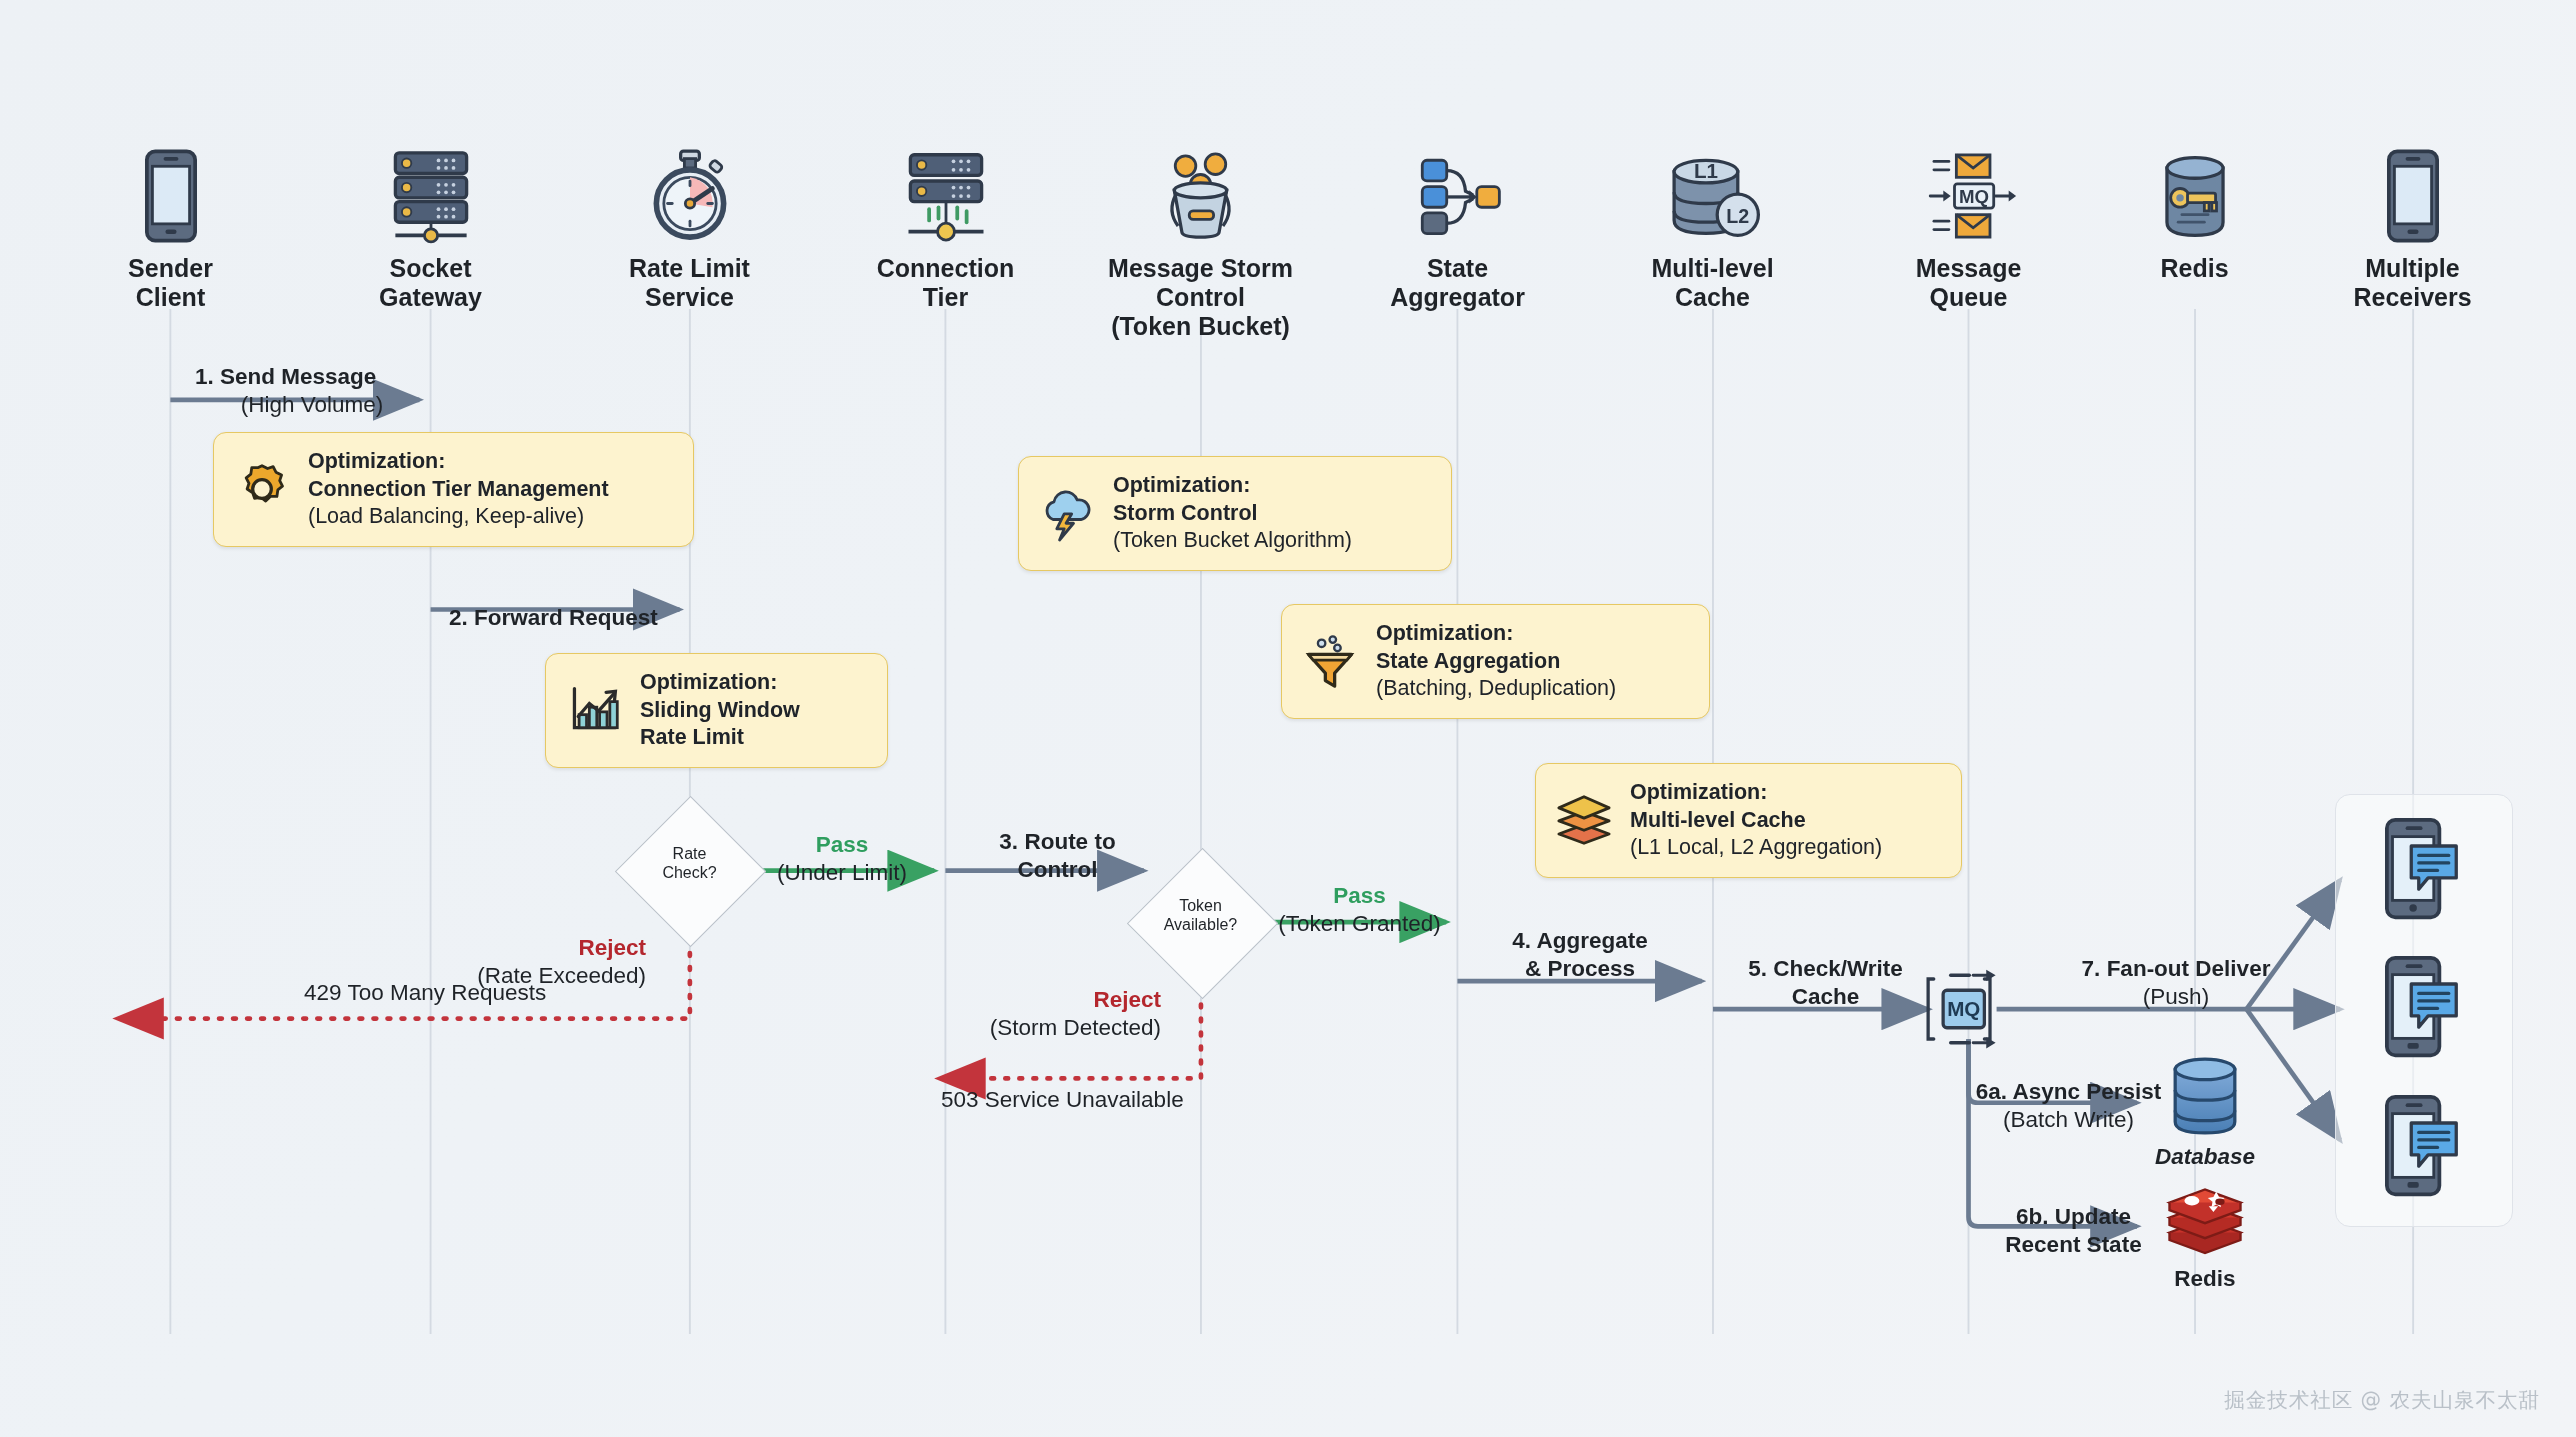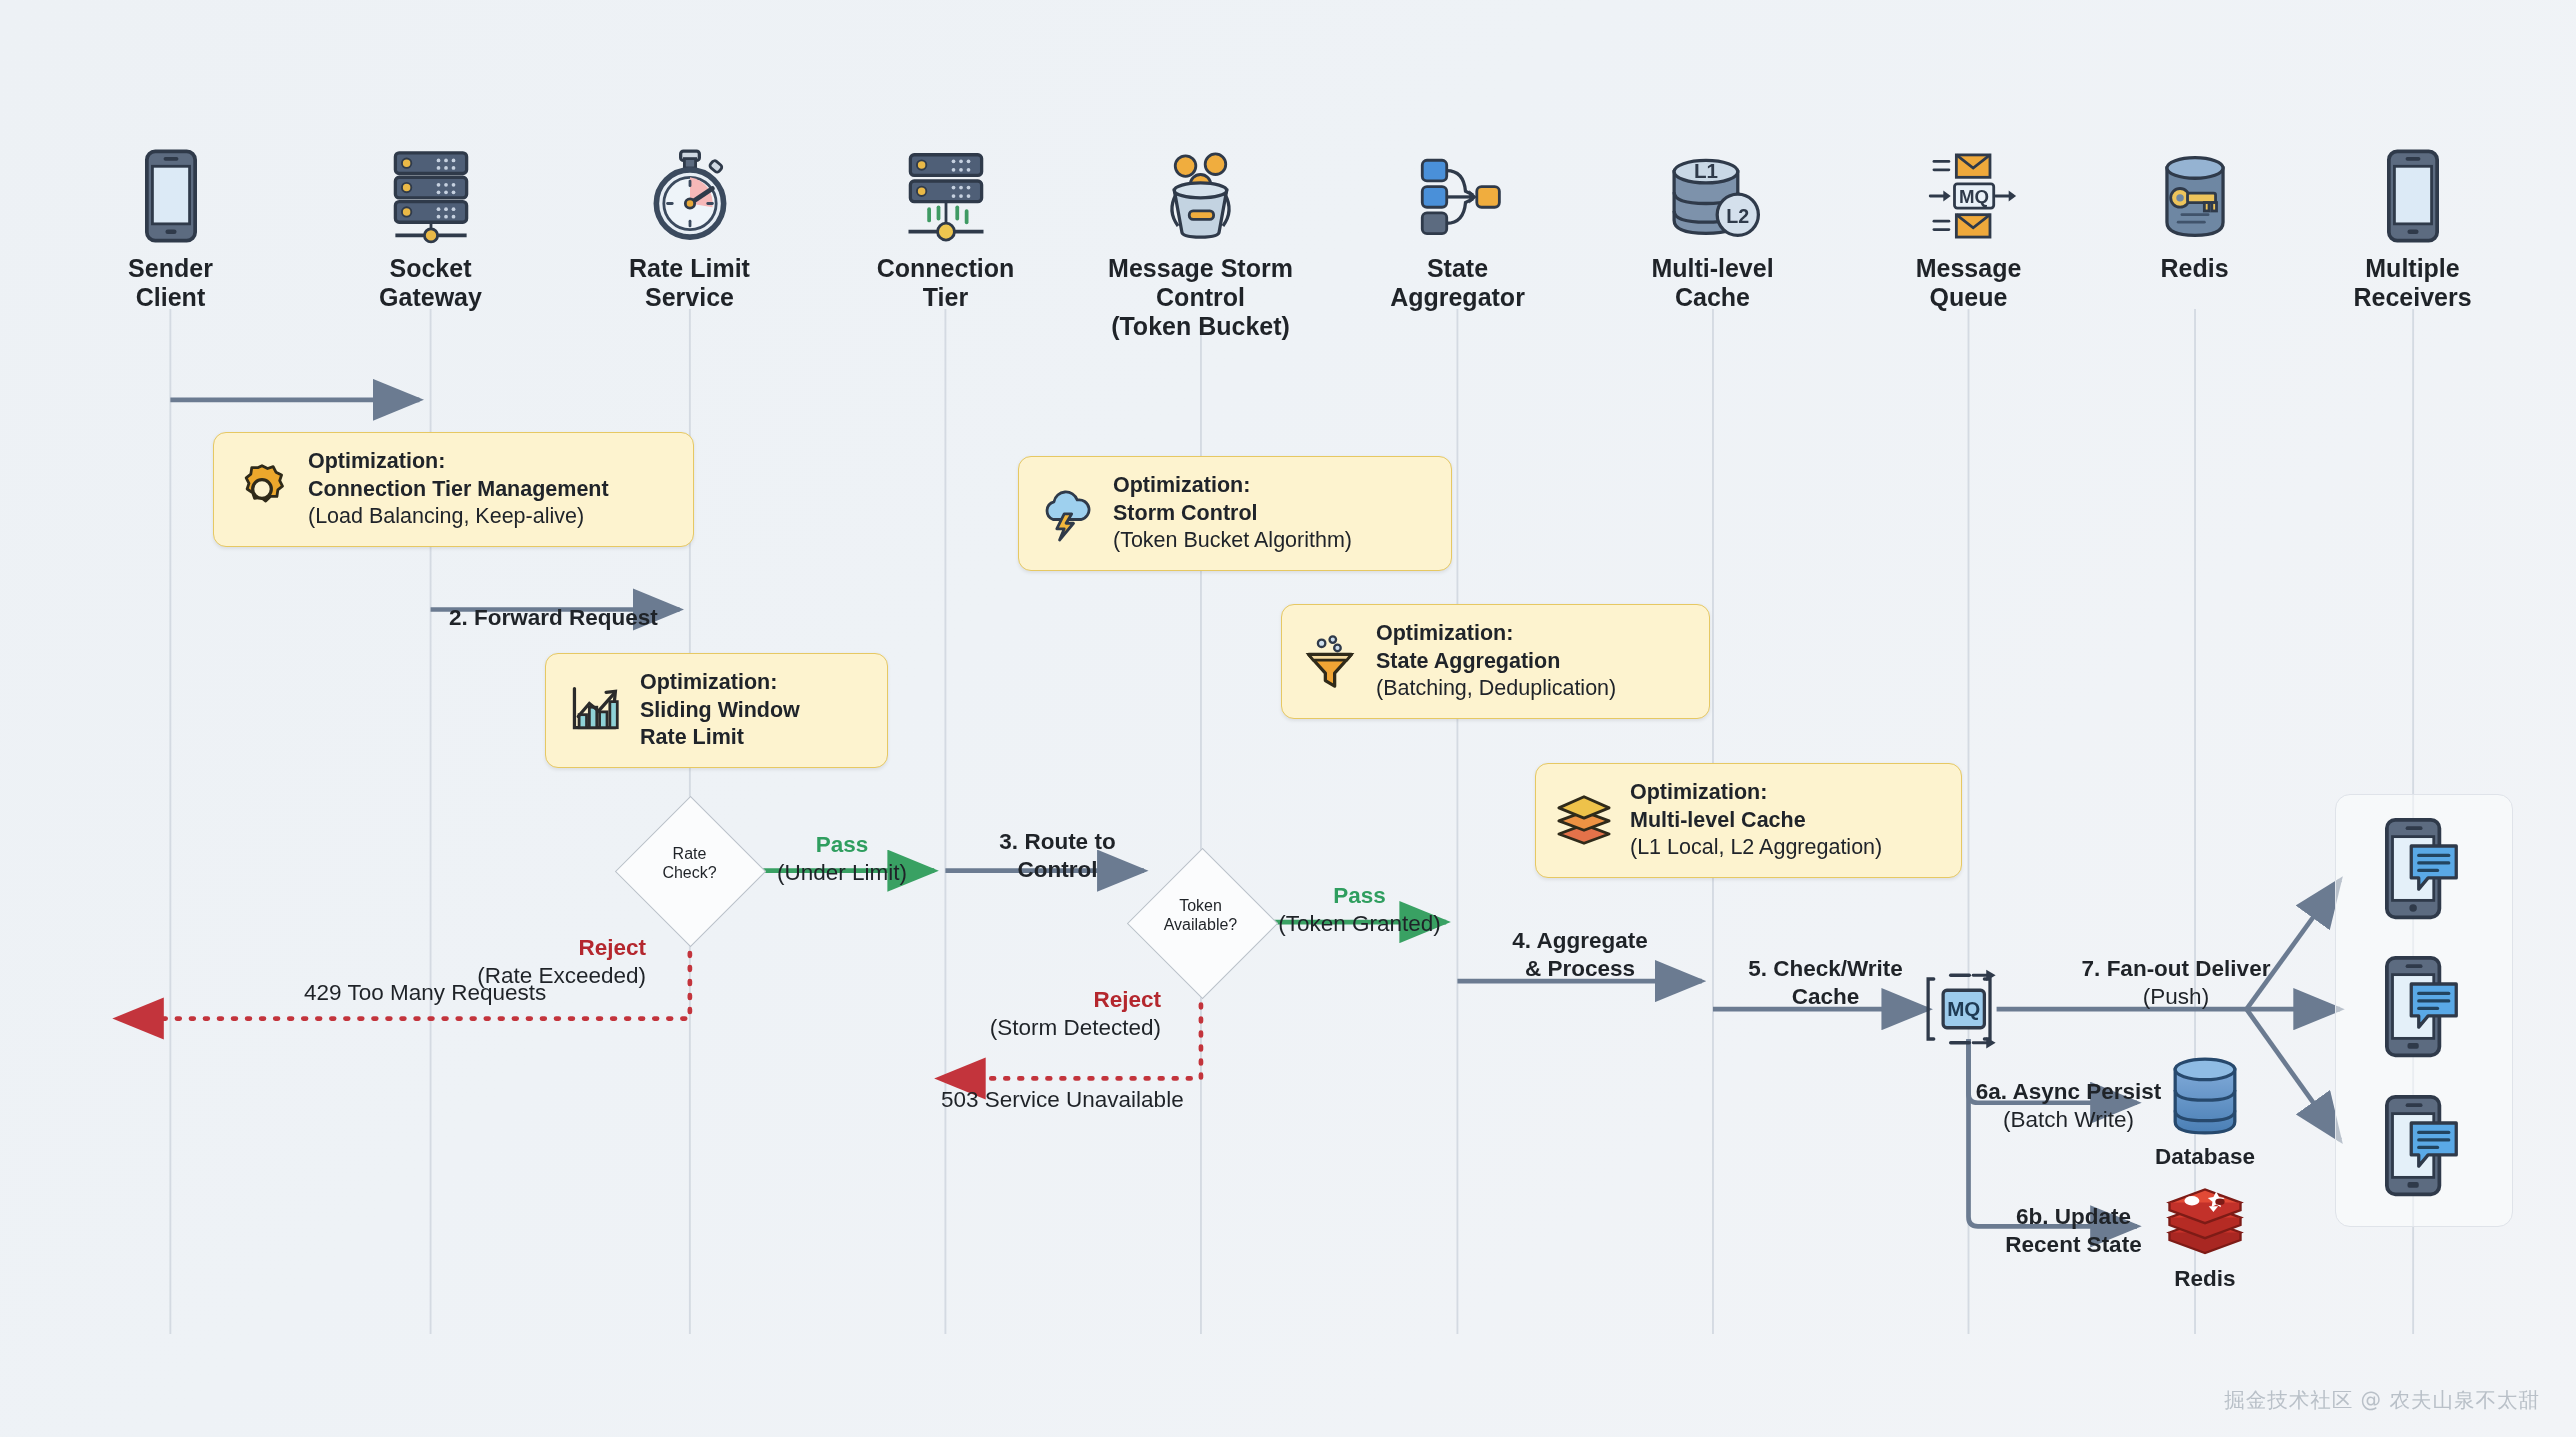--- a/index.html
+++ b/index.html
@@ -347,20 +347,24 @@
         <rect x="2" y="2" width="52" height="96" rx="9" fill="#5c6b80" stroke="#2f3a4a" stroke-width="4"></rect>
         <rect x="8" y="18" width="40" height="62" fill="#dceaf6" stroke="#2f3a4a" stroke-width="3"></rect>
         <rect x="20" y="8" width="16" height="4" rx="2" fill="#2f3a4a"></rect>
         <rect x="22" y="86" width="12" height="5" rx="2.5" fill="#2f3a4a"></rect>
       </svg>
     </div>
     <div class="nm">Multiple
 Receivers</div>
   </div>
 
+  <div class="alabel" style="left:195px;top:335px;width:281px;">
+    <b><span>1.</span> <span>Send Message</span></b>
+    <div style="text-align:center;width:234px;"><span>(High Volume)</span></div>
+  </div>
 
   <div class="alabel" style="left:449px;top:576px;width:281px;">
     <b><span>2.</span> <span>Forward Request</span></b>
   </div>
 
   <div class="alabel center" style="left:964px;top:800px;width:187px;">
     <b><span>3.</span> <span>Route to
 Control</span></b>
   </div>
 
@@ -528,21 +532,21 @@
     <div>
       <svg width="82" height="81" viewBox="0 0 88 86">
         <g stroke="#27496d" stroke-width="3.5">
           <path d="M12,14 L12,70 Q12,82 44,82 Q76,82 76,70 L76,14 Z" fill="url(#dbg)"></path>
           <ellipse cx="44" cy="14" rx="32" ry="11" fill="#8fbce4"></ellipse>
           <path d="M12,36 Q12,47 44,47 Q76,47 76,36" fill="none"></path>
           <path d="M12,58 Q12,69 44,69 Q76,69 76,58" fill="none"></path>
         </g>
       </svg>
     </div>
-    <div style="font-size:22.5px;font-weight:bold;color:#1f2328;margin-top:3.7px;">Database</div>
+    <div style="font-size:22.5px;font-weight:bold;color:#1f2328;margin-top:3.7px;font-style:italic;">Database</div>
   </div>
 
   <div style="position:absolute;left:2144px;top:1178px;text-align:center;width:122px;">
     <div>
       <svg width="86" height="81" viewBox="0 0 92 86">
         <g stroke="#7d1b16" stroke-width="2.5">
           <path d="M8,58 L46,44 L84,58 L46,72 Z" fill="#c8322a"></path>
           <path d="M8,58 L8,66 L46,80 L84,66 L84,58" fill="#a92722"></path>
           <path d="M8,42 L46,28 L84,42 L46,56 Z" fill="#d63a2e"></path>
           <path d="M8,42 L8,50 L46,64 L84,50 L84,42" fill="#b52b24"></path>

